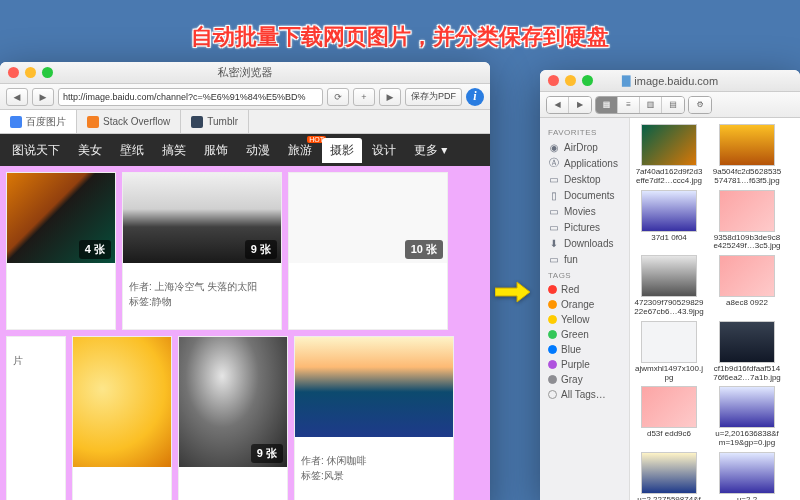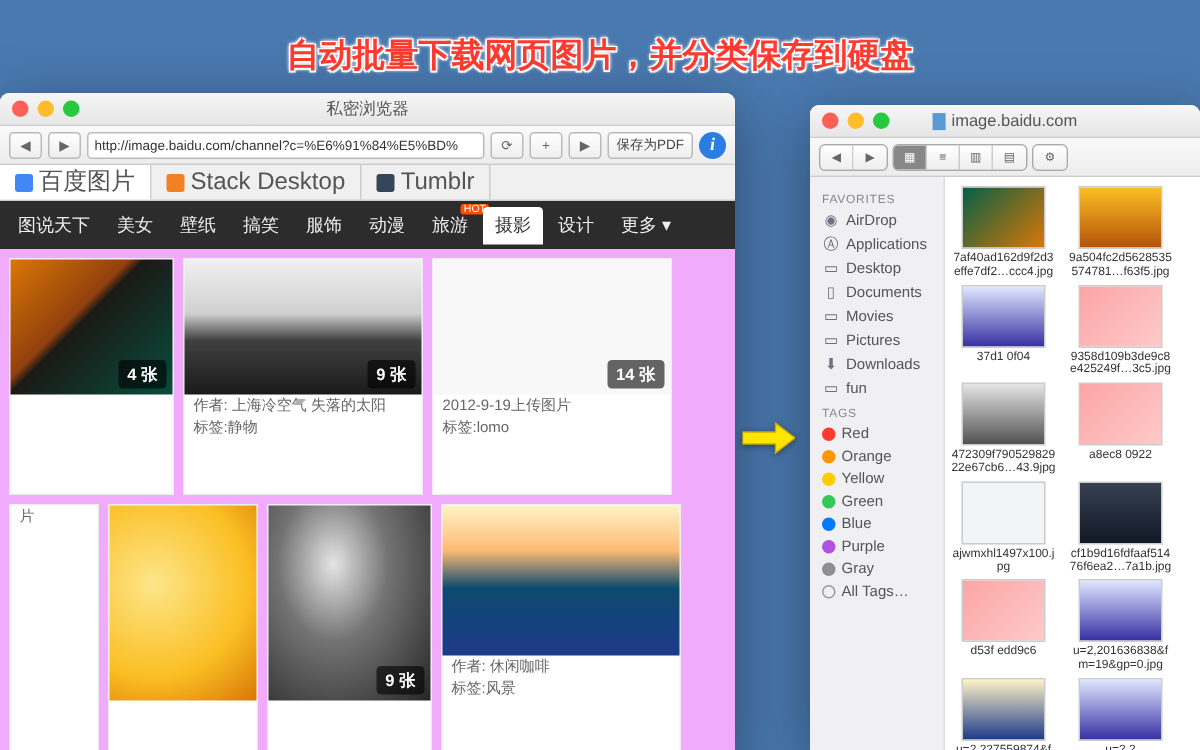--- a/index.html
+++ b/index.html
@@ -11,34 +11,34 @@
 .titlebar{height:22px;background:linear-gradient(#f6f6f6,#e6e6e6);border-bottom:1px solid #ccc;display:flex;align-items:center;padding:0 8px;font-size:11px;color:#555}
 .traffic{display:flex;gap:6px;margin-right:auto}
 .traffic span{width:11px;height:11px;border-radius:50%}
 .tl-r{background:#ff5f56}.tl-y{background:#ffbd2e}.tl-g{background:#27c93f}
 .titlebar .ttl{position:absolute;left:0;right:0;text-align:center;pointer-events:none}
 .toolbar{height:26px;background:linear-gradient(#fafafa,#ececec);border-bottom:1px solid #ccc;display:flex;align-items:center;padding:0 6px;gap:4px;font-size:10px}
 .nav-btn{width:22px;height:18px;border:1px solid #bbb;border-radius:3px;background:linear-gradient(#fff,#eee);display:flex;align-items:center;justify-content:center;color:#666;font-size:9px}
 .url{flex:1;height:18px;border:1px solid #bbb;border-radius:3px;background:#fff;padding:0 4px;font-size:9px;color:#333;display:flex;align-items:center;overflow:hidden;white-space:nowrap}
 .small-btn{height:18px;padding:0 5px;border:1px solid #bbb;border-radius:3px;background:linear-gradient(#fff,#eee);font-size:9px;color:#444;display:flex;align-items:center}
 .info-ico{width:18px;height:18px;border-radius:50%;background:#2a7de1;color:#fff;display:flex;align-items:center;justify-content:center;font-style:italic;font-weight:bold;font-size:12px;font-family:Georgia,serif}
-.tabs{height:24px;background:#f0f0f0;border-bottom:1px solid #ccc;display:flex;font-size:16px}
+.tabs{height:24px;background:#f0f0f0;border-bottom:1px solid #ccc;display:flex;font-size:10px}
 .tab{padding:0 10px;display:flex;align-items:center;gap:4px;border-right:1px solid #ccc;color:#555;white-space:nowrap}
 .tab.active{background:#fff}
 .favicon{width:12px;height:12px;background:#4285f4;border-radius:2px}
 .fv-flickr{background:#ff0084}.fv-so{background:#f48024}.fv-tum{background:#35465c}
 .categories{height:32px;background:#2c2c2c;display:flex;align-items:center;padding:0 4px;gap:2px;font-size:12px;color:#eee;overflow:hidden}
 .cat{padding:4px 8px;white-space:nowrap;position:relative}
 .cat.active{background:#fff;color:#333;border-radius:3px 3px 0 0}
 .hot-badge{position:absolute;top:-2px;right:-6px;background:#ff4d00;color:#fff;font-size:7px;padding:0 2px;border-radius:2px}
 .gallery{padding:6px;display:flex;flex-wrap:wrap;gap:6px;background:#f0abfc;height:calc(100% - 104px);overflow:hidden}
 .card{background:#fff;border:1px solid #eee}
 .card .img{position:relative;display:flex;align-items:center;justify-content:center;overflow:hidden}
 .badge{position:absolute;bottom:4px;right:4px;background:rgba(0,0,0,.6);color:#fff;font-size:11px;padding:2px 6px;border-radius:3px;font-weight:bold}
-.meta{padding:0 6px;font-size:10px;color:#666;line-height:1.5}
+.meta{padding:16px 6px;font-size:10px;color:#666;line-height:1.5}
 .autumn{background:linear-gradient(135deg,#d97706 0%,#92400e 40%,#1c1917 45%,#064e3b 100%)}
 .mount-bw{background:linear-gradient(180deg,#f0f0f0 0%,#d0d0d0 40%,#404040 60%,#1a1a1a 100%)}
 .whitebg{background:#f8f8f8}
 .hand{background:radial-gradient(circle at 30% 40%,#fde68a 0%,#fbbf24 60%,#d97706 100%)}
 .portrait-bw{background:radial-gradient(ellipse at 40% 30%,#e5e5e5 0%,#737373 40%,#262626 100%)}
 .sea{background:linear-gradient(180deg,#fef3c7 0%,#fdba74 30%,#0c4a6e 55%,#1e3a8a 100%)}
 .arrow{position:absolute;top:280px;left:495px;width:35px;height:24px;z-index:10}
 .arrow svg{filter:drop-shadow(0 1px 2px rgba(0,0,0,.4))}
 .finder-toolbar{height:26px;background:linear-gradient(#fafafa,#ececec);border-bottom:1px solid #ccc;display:flex;align-items:center;padding:0 6px;gap:3px}
 .seg{display:flex;border:1px solid #aaa;border-radius:4px;overflow:hidden}
@@ -88,21 +88,21 @@
     <div class="small-btn">保存为PDF</div>
     <div class="info-ico">i</div>
   </div>
   <div class="tabs">
     <div class="tab active">
         <span class="favicon"></span>
         <span>百度图片</span>
       </div>
     <div class="tab">
         <span class="favicon fv-so"></span>
-        <span>Stack Desktop</span>
+        <span>Stack Overflow</span>
       </div>
     <div class="tab">
         <span class="favicon fv-tum"></span>
         <span>Tumblr</span>
       </div>
   </div>
   <div class="categories">
     <div class="cat">图说天下</div>
     <div class="cat">美女</div>
     <div class="cat">壁纸</div>
@@ -124,25 +124,21 @@
       <div class="img mount-bw" style="height:90px">
           <div class="badge">9 张</div>
         </div>
       <div class="meta">
           <div>作者: 上海冷空气 失落的太阳</div>
           <div>标签:静物</div>
         </div>
     </div>
     <div class="card" style="width:160px">
       <div class="img whitebg" style="height:90px">
-          <div class="badge">14 张</div>
-        </div>
-      <div class="meta">
-          <div>2012-9-19上传图片</div>
-          <div>标签:lomo</div>
+          <div class="badge">10 张</div>
         </div>
     </div>
     <div class="card" style="width:60px">
       <div class="meta">片</div>
     </div>
     <div class="card" style="width:100px">
       <div class="img hand" style="height:130px"></div>
     </div>
     <div class="card" style="width:110px">
       <div class="img portrait-bw" style="height:130px">

